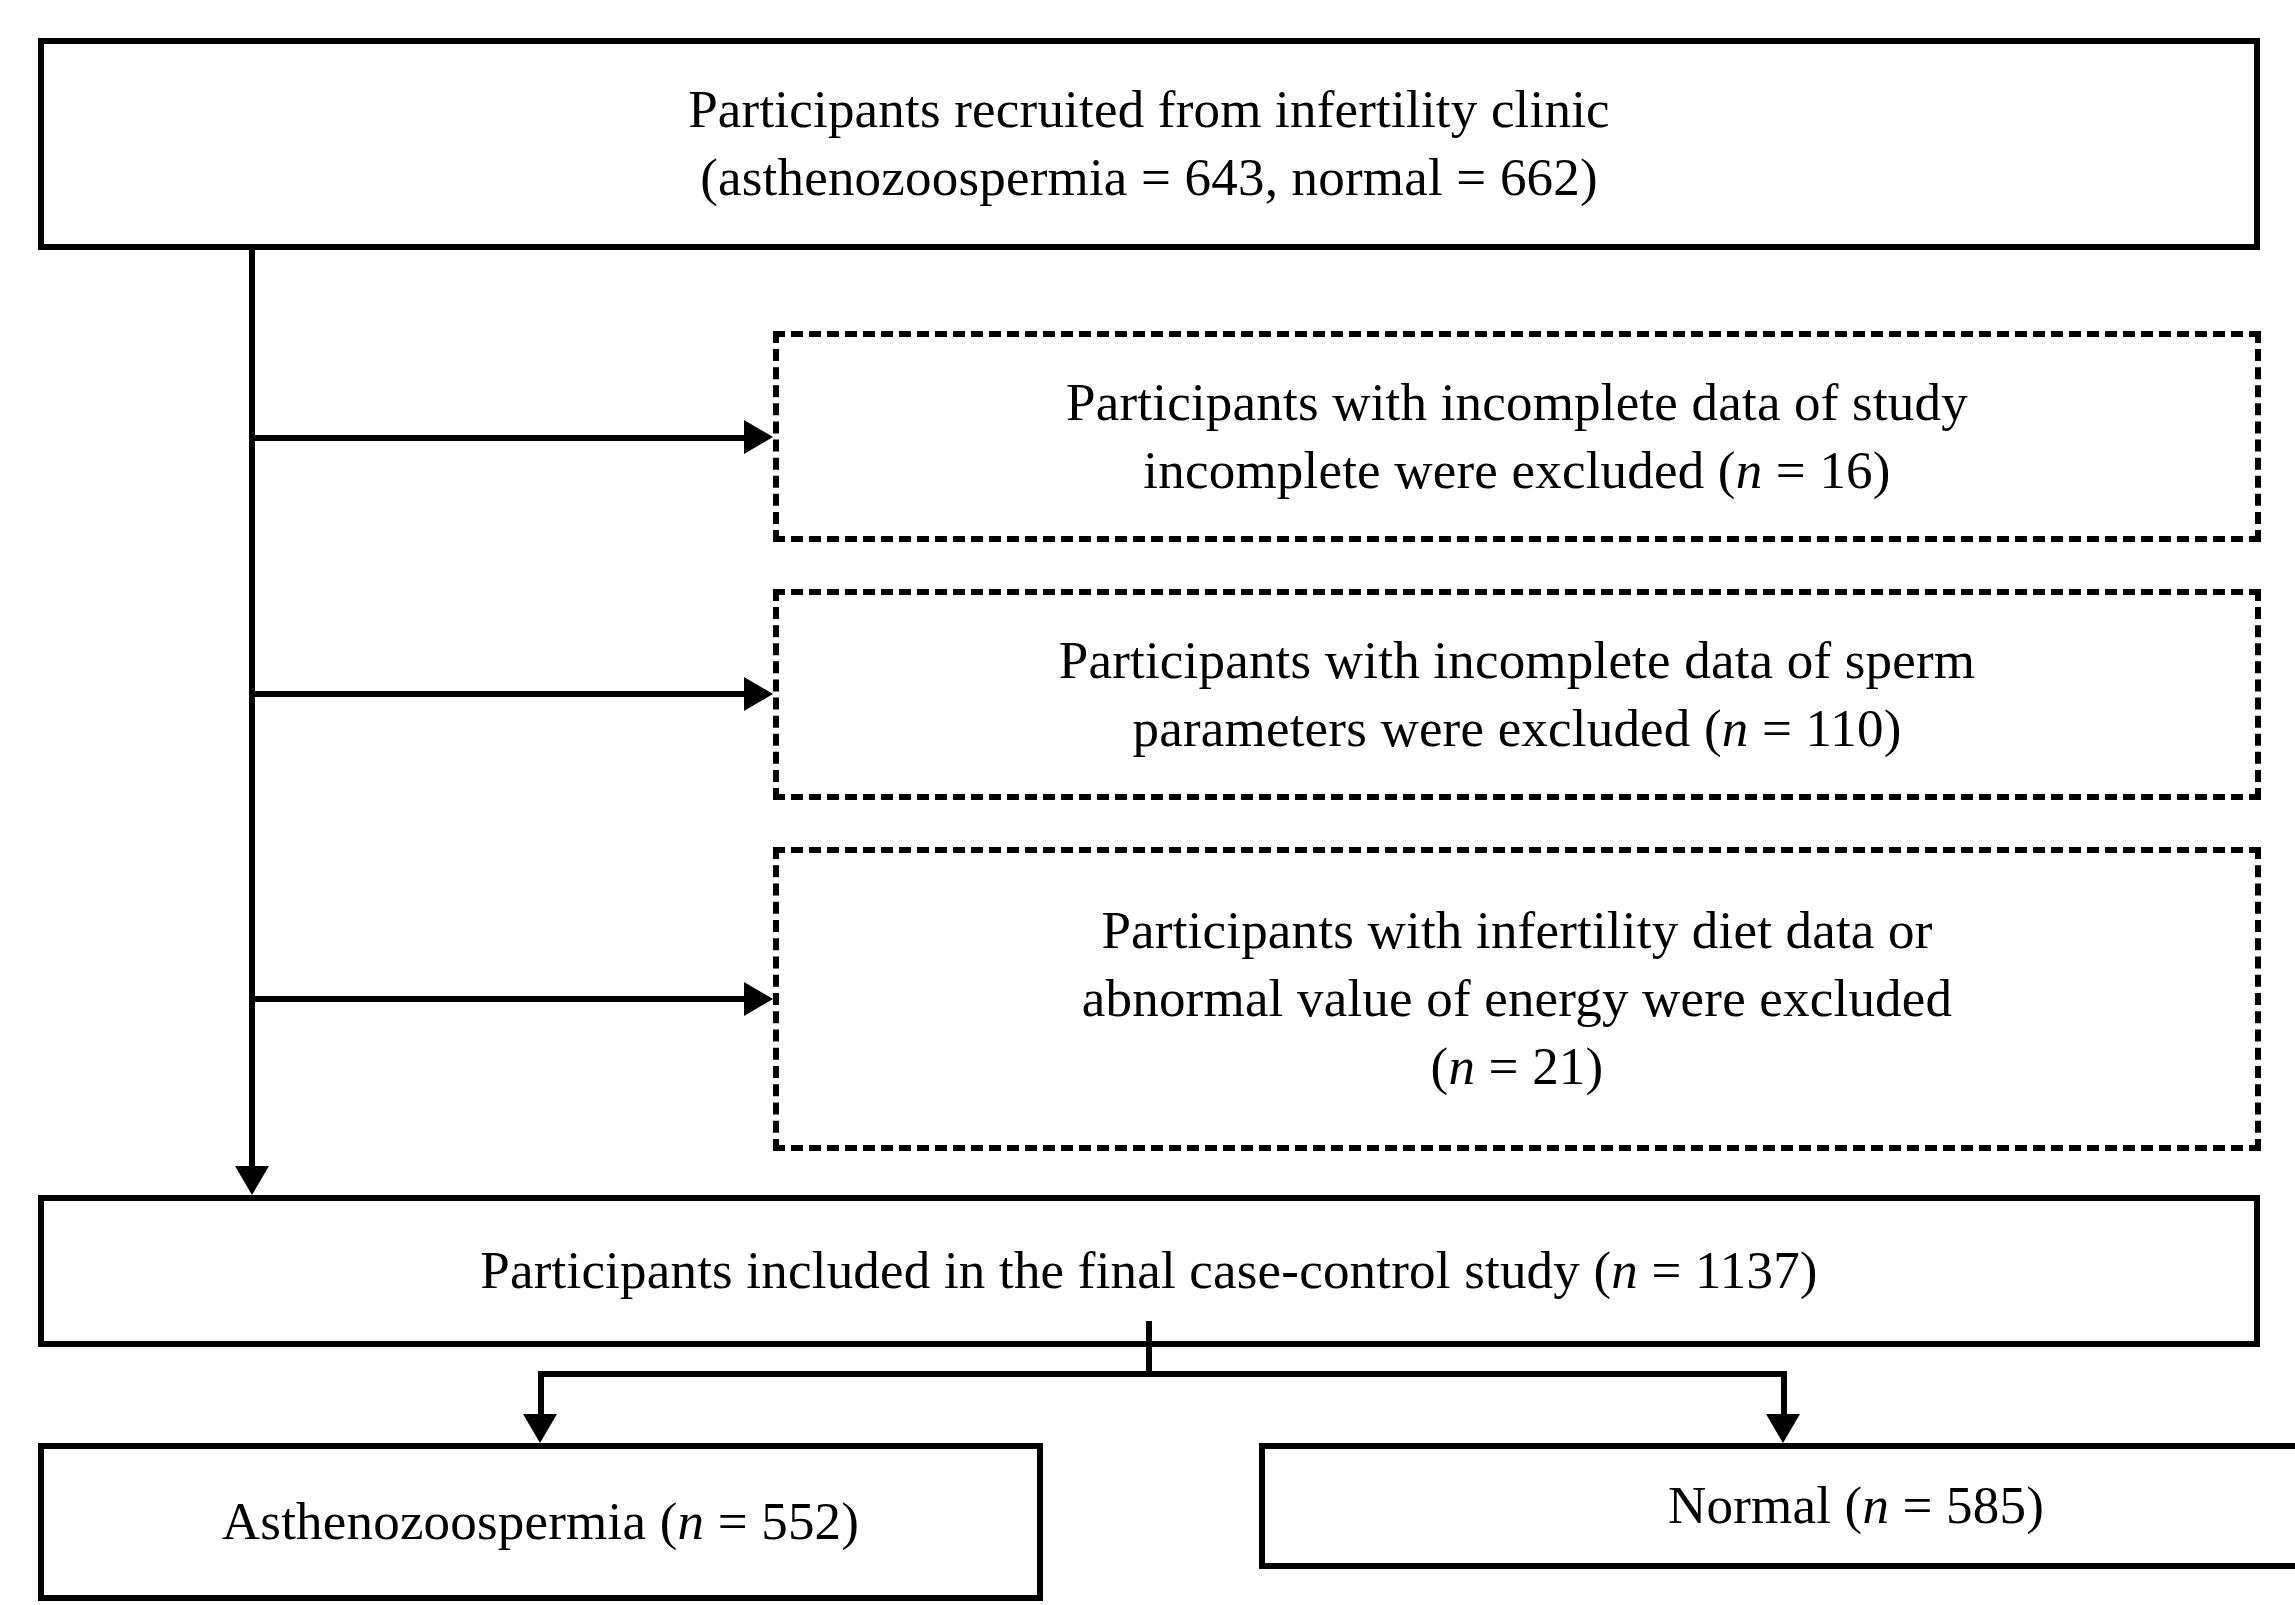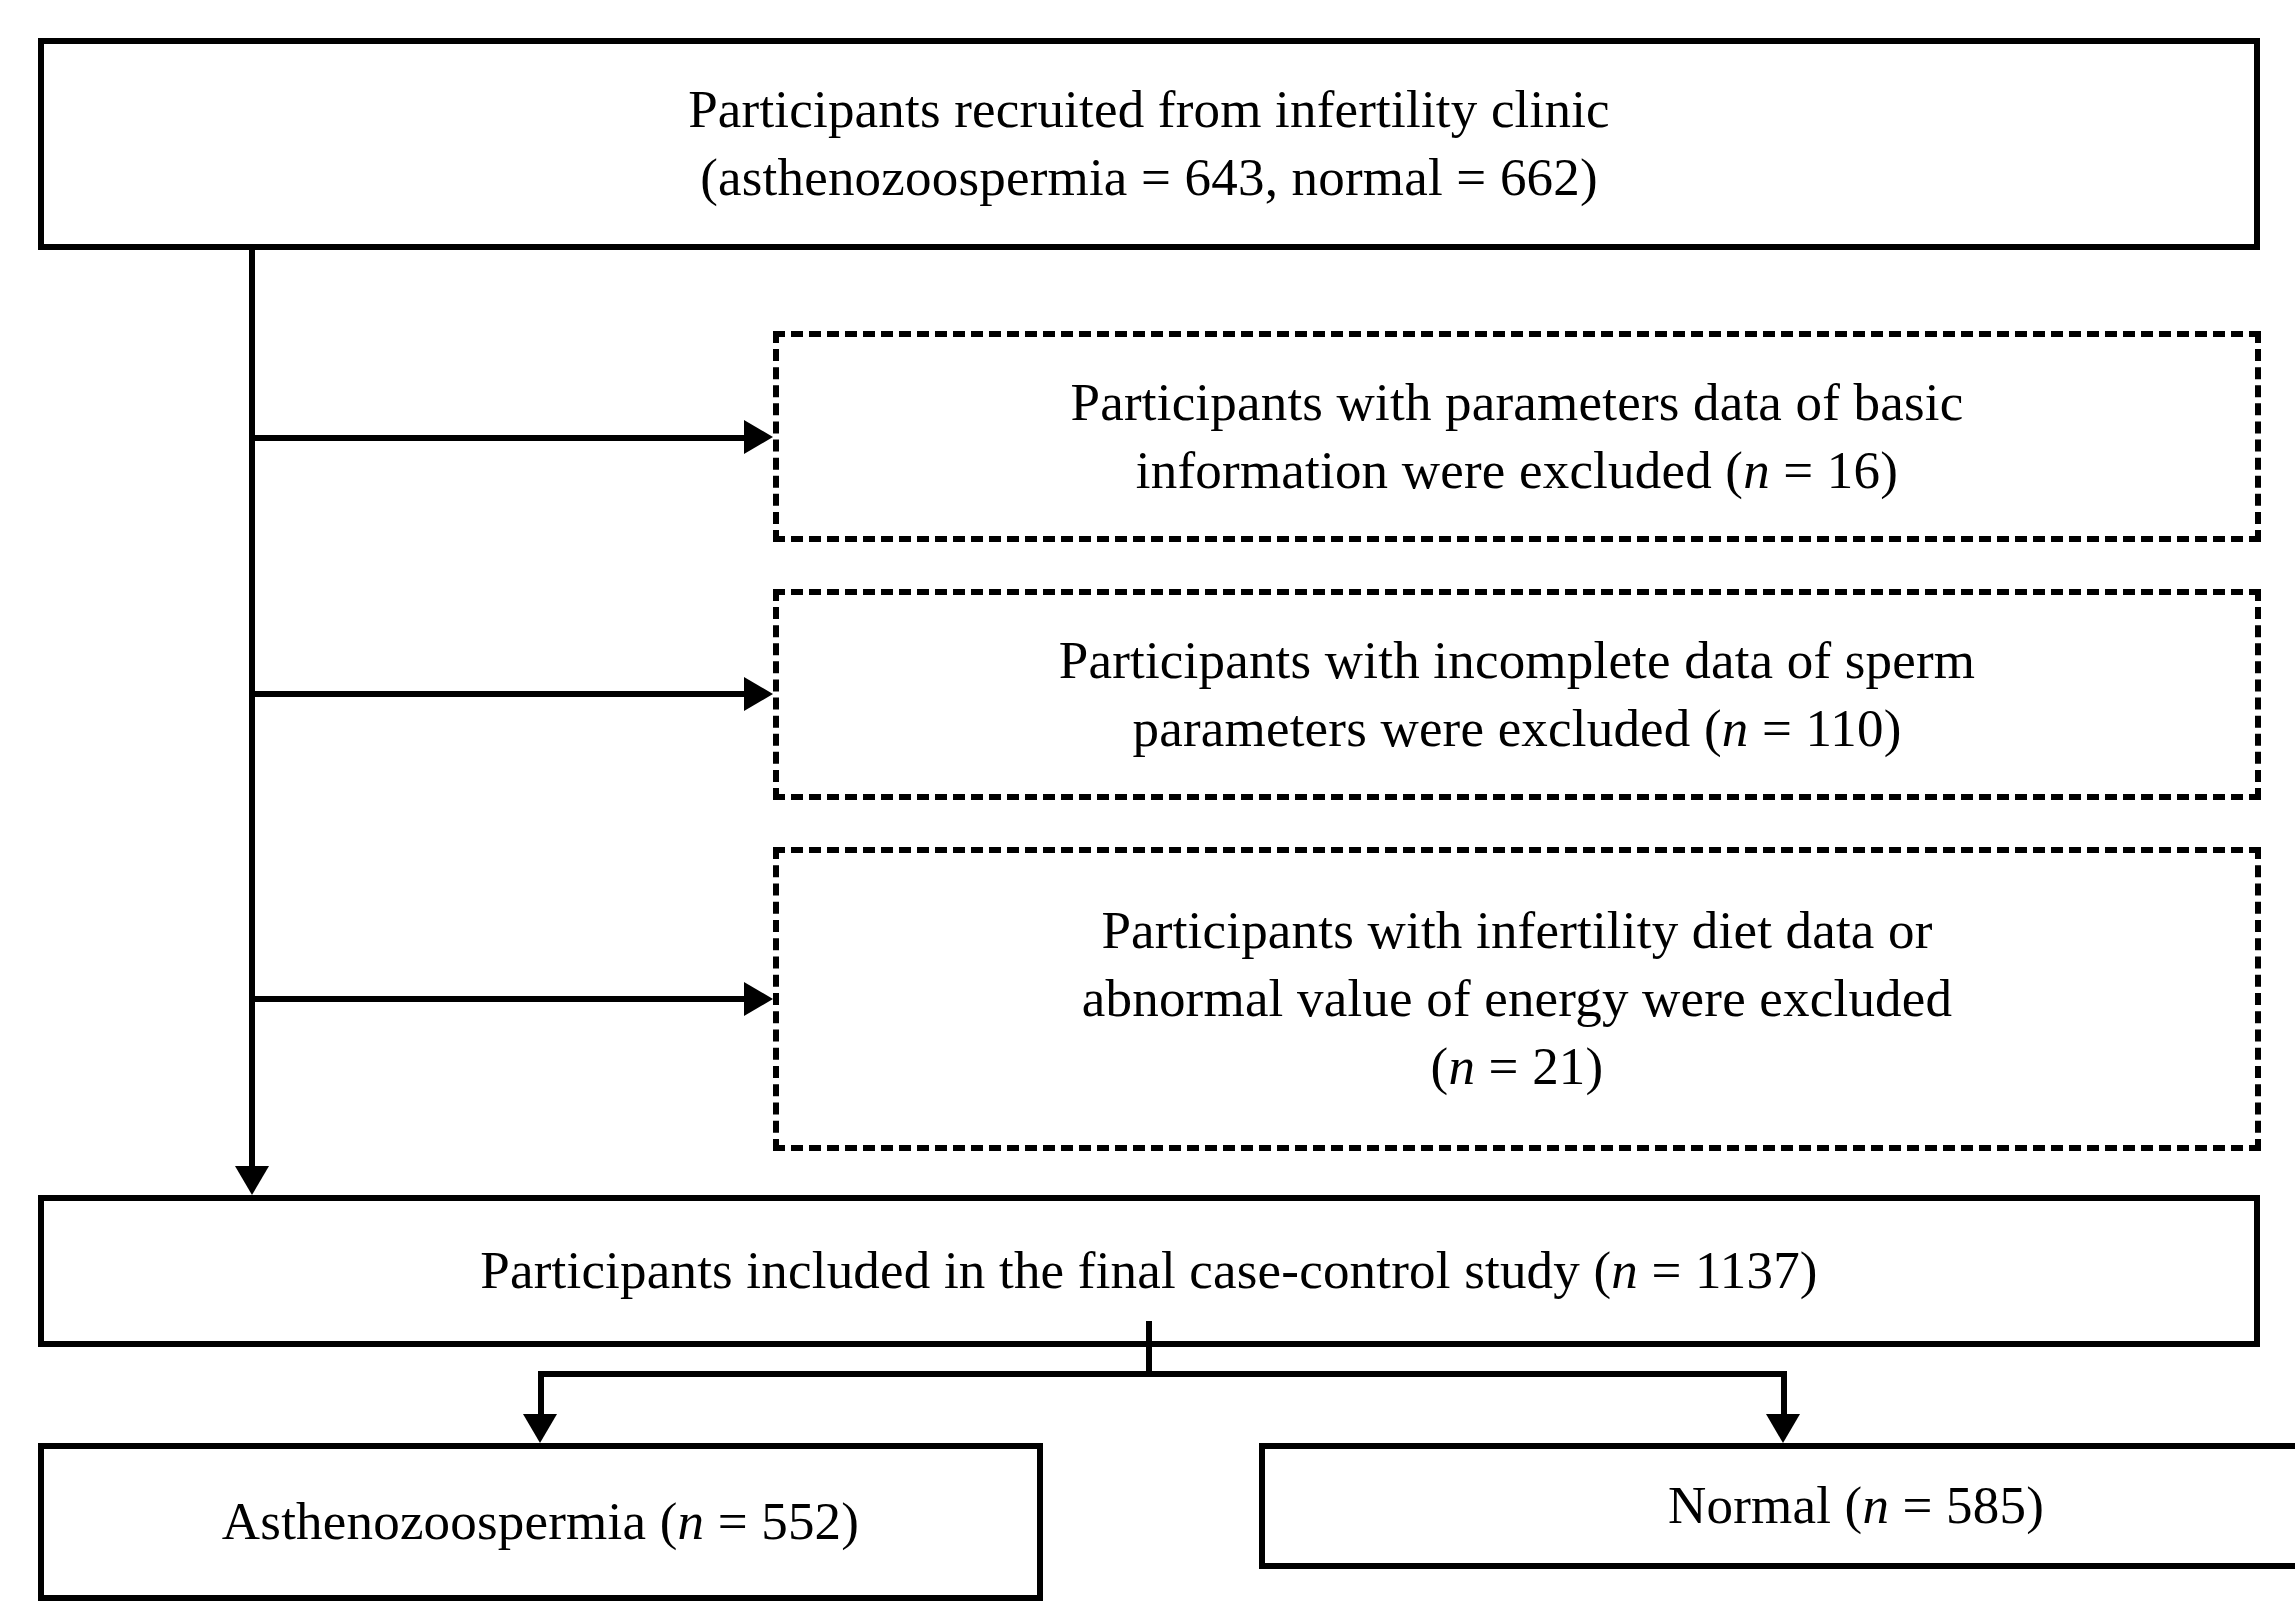--- a/index.html
+++ b/index.html
@@ -73,21 +73,21 @@
 </head>
 <body>
 
 <div id="canvas">
 
   <div class="box solid-box" style="left:38px; top:38px; width:2222px; height:212px;">
     <div class="box-text"><span>Participants recruited from infertility clinic</span><br><span>(asthenozoospermia = 643, normal = 662)</span></div>
   </div>
 
   <div class="box dashed-box" style="left:773px; top:331px; width:1488px; height:211px;">
-    <div class="box-text"><span>Participants with parameters data of basic</span><br><span>information were excluded (</span><em>n</em><span> = 16)</span></div>
+    <div class="box-text"><span>Participants with incomplete data of study</span><br><span>incomplete were excluded (</span><em>n</em><span> = 16)</span></div>
   </div>
 
   <div class="box dashed-box" style="left:773px; top:589px; width:1488px; height:211px;justify-content:center;">
     <div class="box-text"><span>Participants with incomplete data of sperm</span><br><span>parameters were excluded (</span><em>n</em><span> = 110)</span></div>
   </div>
 
   <div class="box dashed-box" style="left:773px; top:847px; width:1488px; height:304px;">
     <div class="box-text"><span>Participants with infertility diet data or</span><br><span>abnormal value of energy were excluded</span><br><span>(</span><em>n</em><span> = 21)</span></div>
   </div>
 

